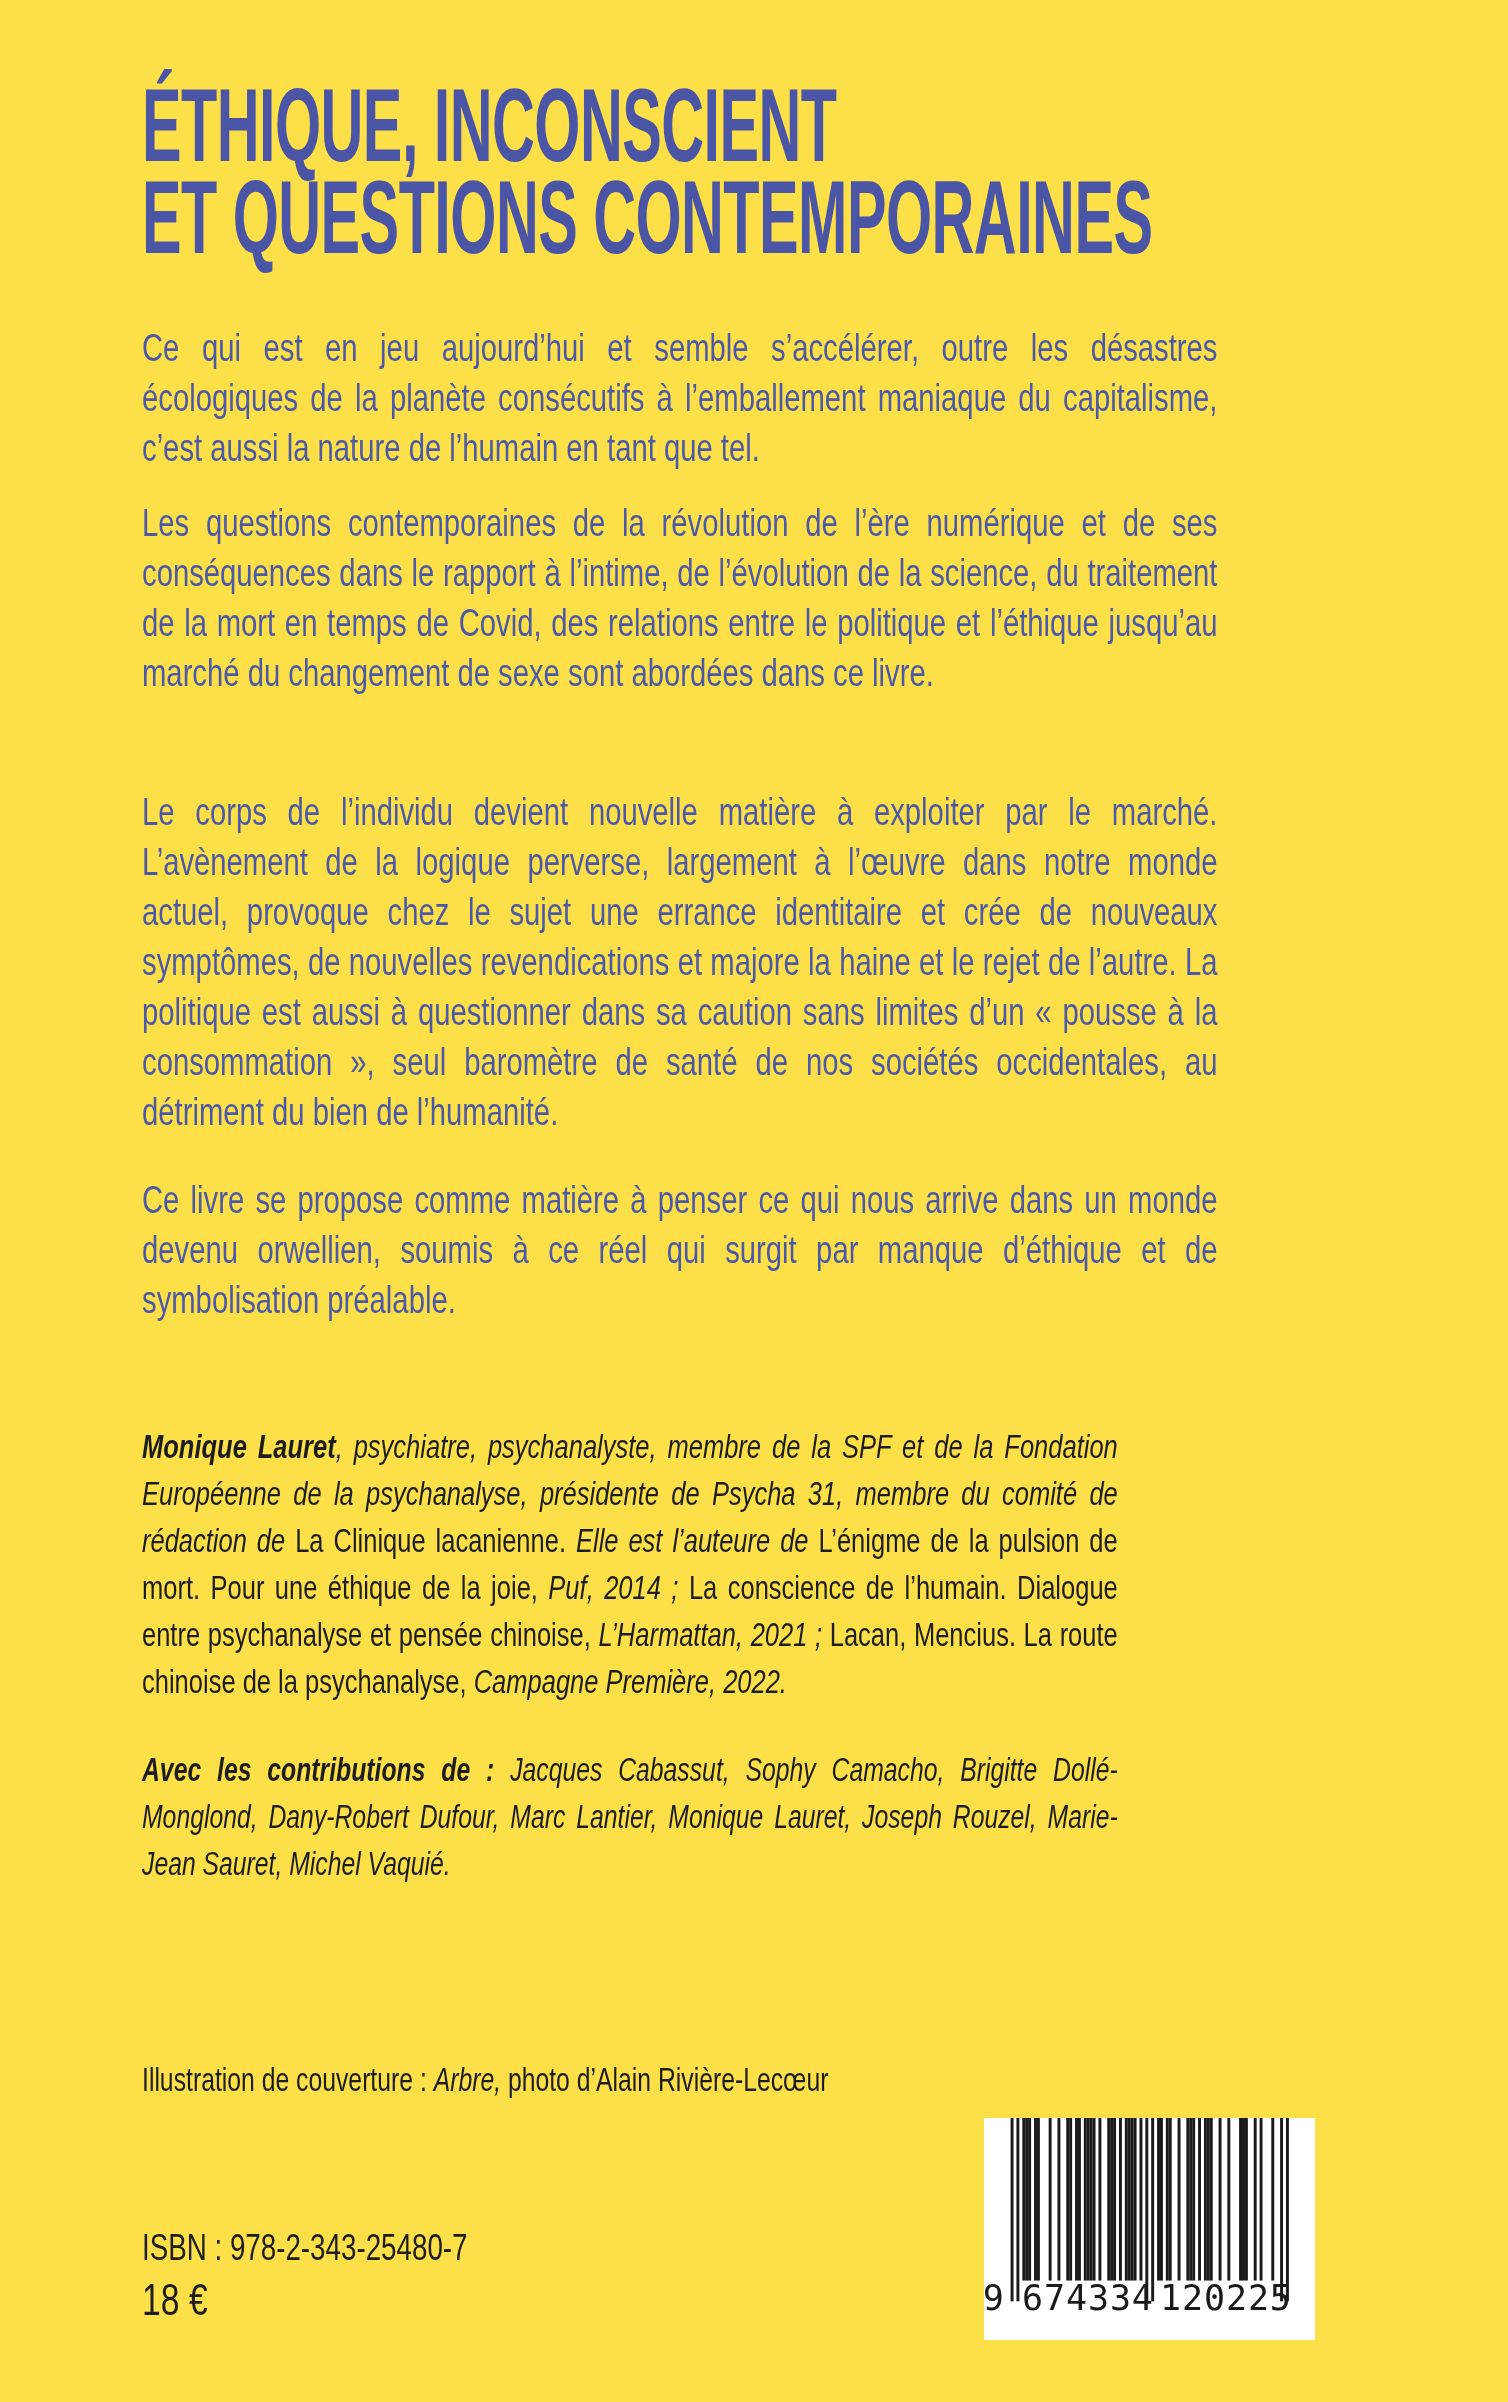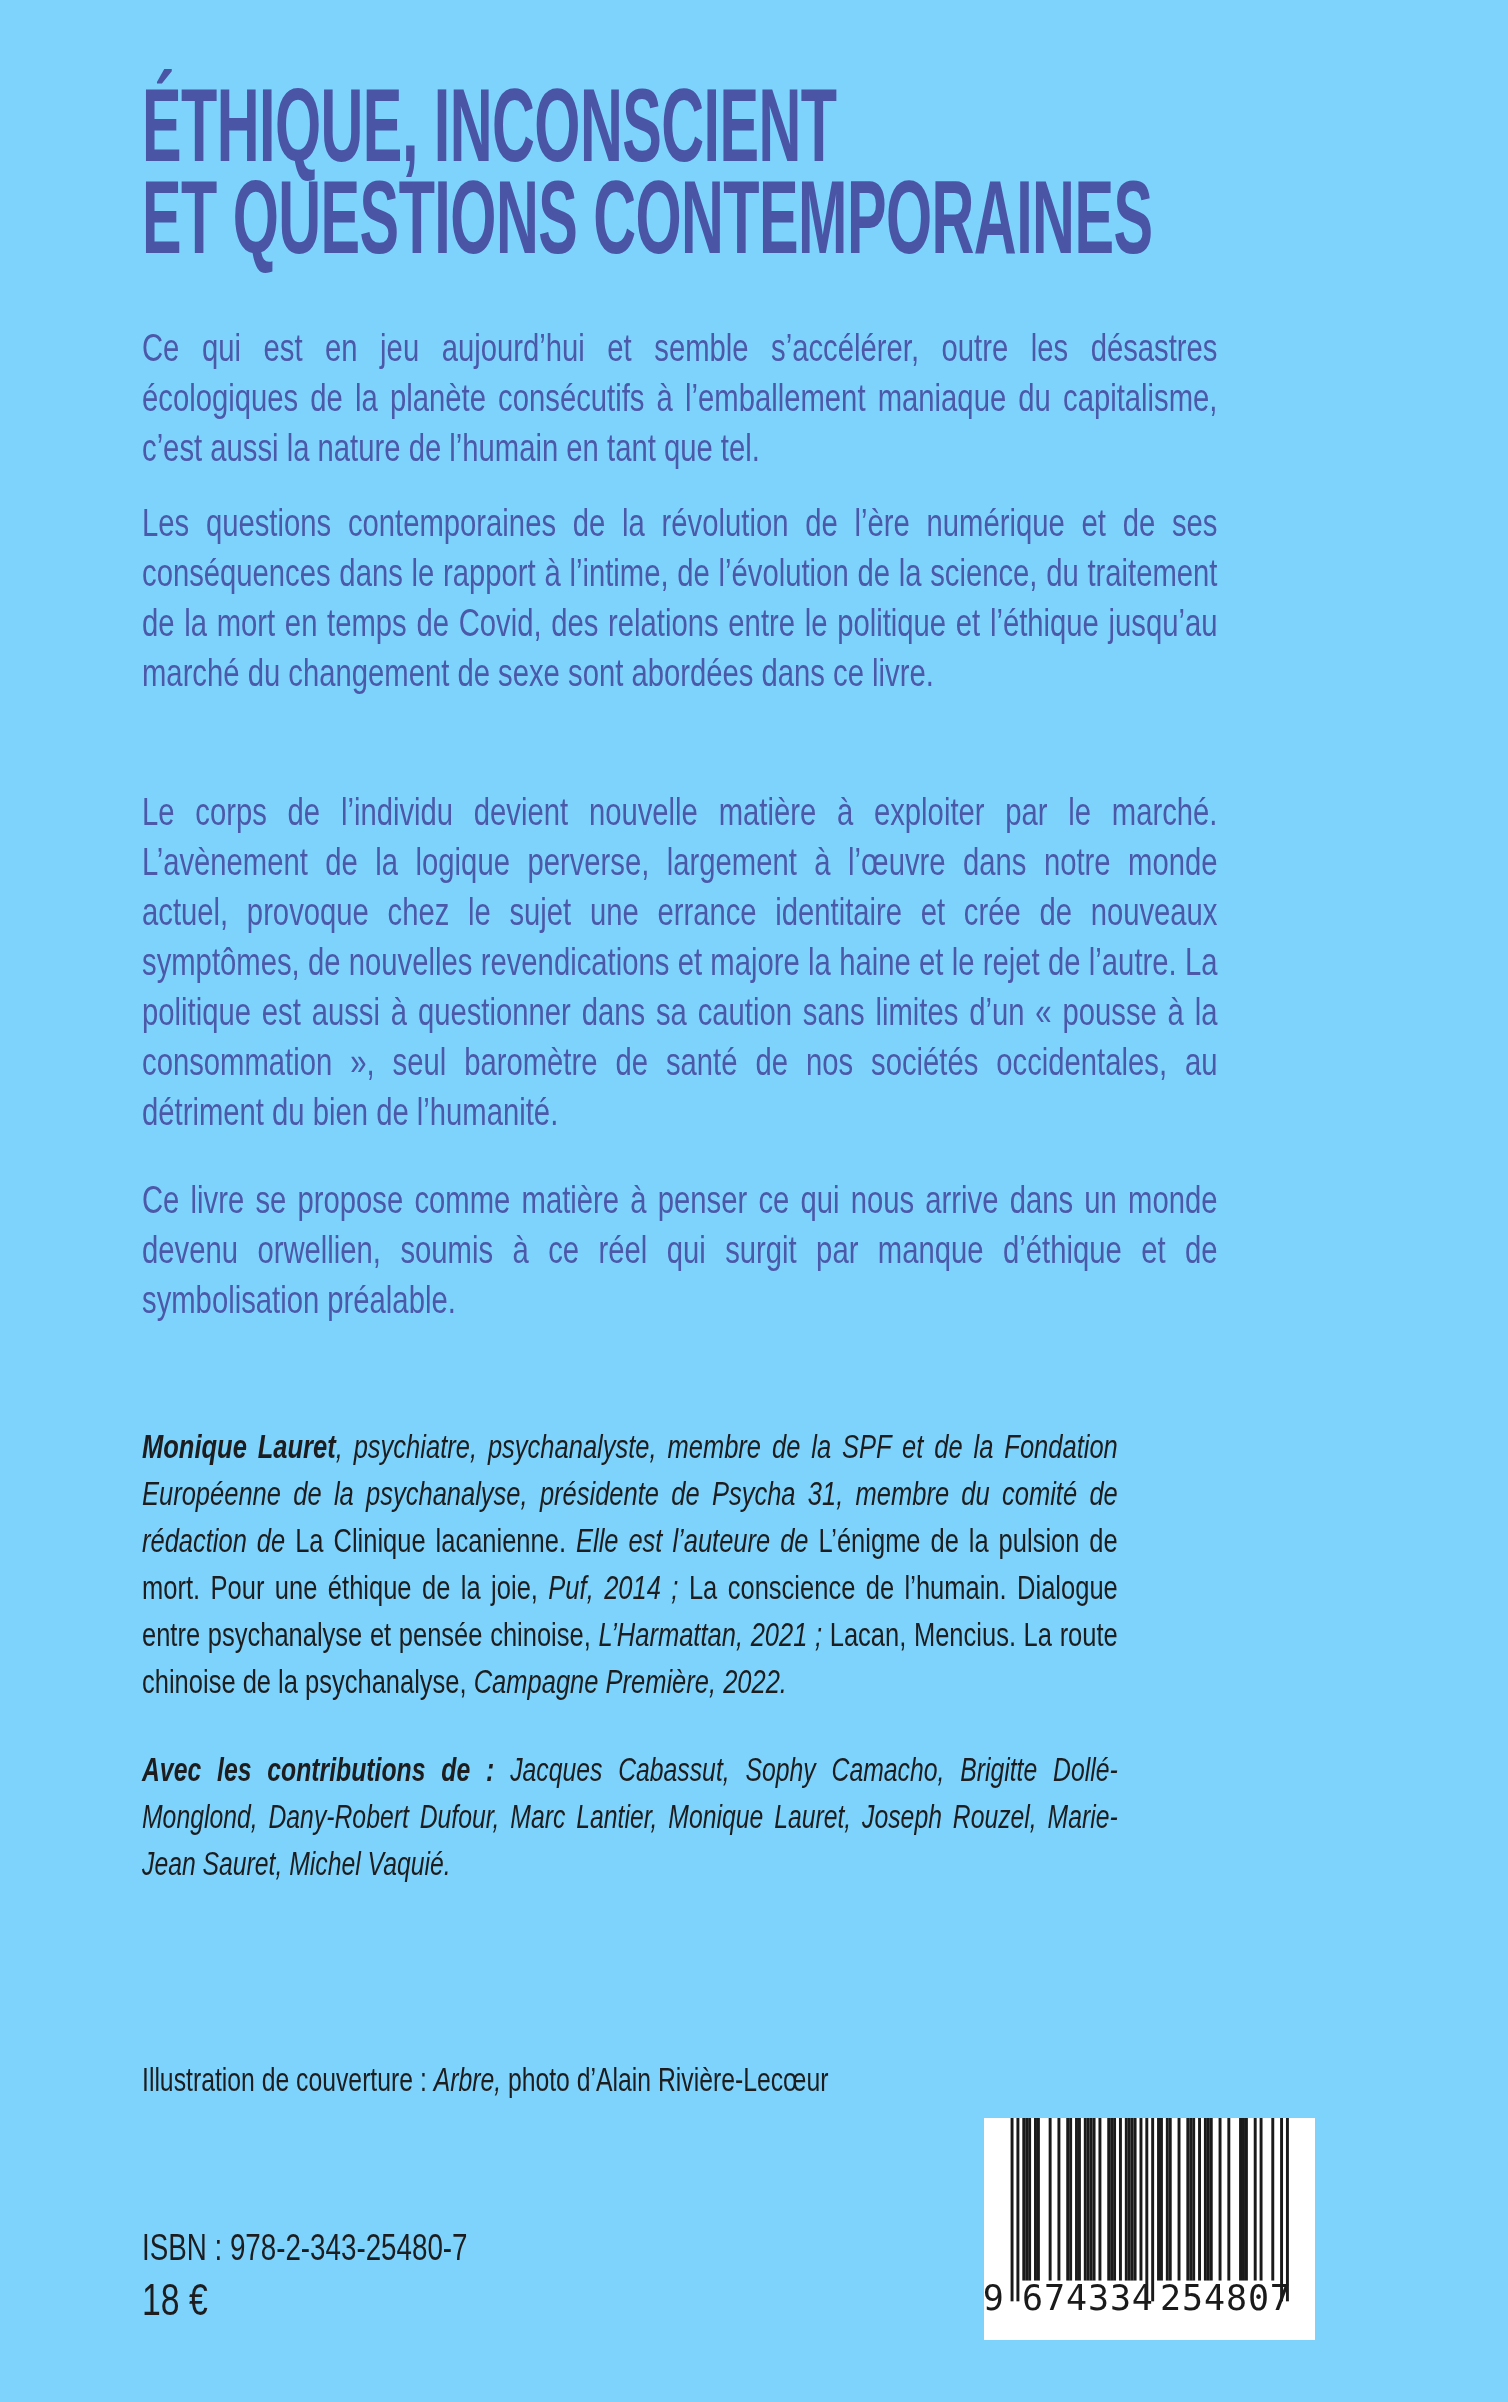--- a/index.html
+++ b/index.html
@@ -1,19 +1,19 @@
 <!DOCTYPE html>
 <html style="font-size:15px"><head>
 <meta charset="utf-8">
 <style>
   html,body{margin:0;padding:0;background:#e8e8e8;}
   .page{
     position:relative;
     width:1508px;height:2403px;
-    background:#7dd3fc;
+    background:#fde047;
     overflow:hidden;
     font-family:"Liberation Sans",sans-serif;
     color:#1d1d1f;
     margin:0 auto;
   }
   
   .cond{transform:scaleX(0.75);transform-origin:0 0;}
   .title{
     position:absolute;left:142px;top:79px;
     width:1798px;
@@ -158,17 +158,17 @@
         <rect x="272.9" y="0" width="3.1" height="172" fill="#1a1a1a"></rect>
         <rect x="276.0" y="0" width="3.1" height="172" fill="#1a1a1a"></rect>
         <rect x="285.3" y="0" width="3.1" height="172" fill="#1a1a1a"></rect>
         <rect x="291.5" y="0" width="3.1" height="172" fill="#1a1a1a"></rect>
         <rect x="303.9" y="0" width="3.1" height="172" fill="#1a1a1a"></rect>
         <rect x="313.2" y="0" width="3.1" height="194" fill="#1a1a1a"></rect>
         <rect x="319.4" y="0" width="3.1" height="194" fill="#1a1a1a"></rect>
       </svg>
     <div class="bc-digit bc-first">9</div>
     <div class="bc-digit bc-left">674334</div>
-    <div class="bc-digit bc-right">254807</div>
+    <div class="bc-digit bc-right">120225</div>
   </div>
 
 </div>
 
 
 </body></html>

